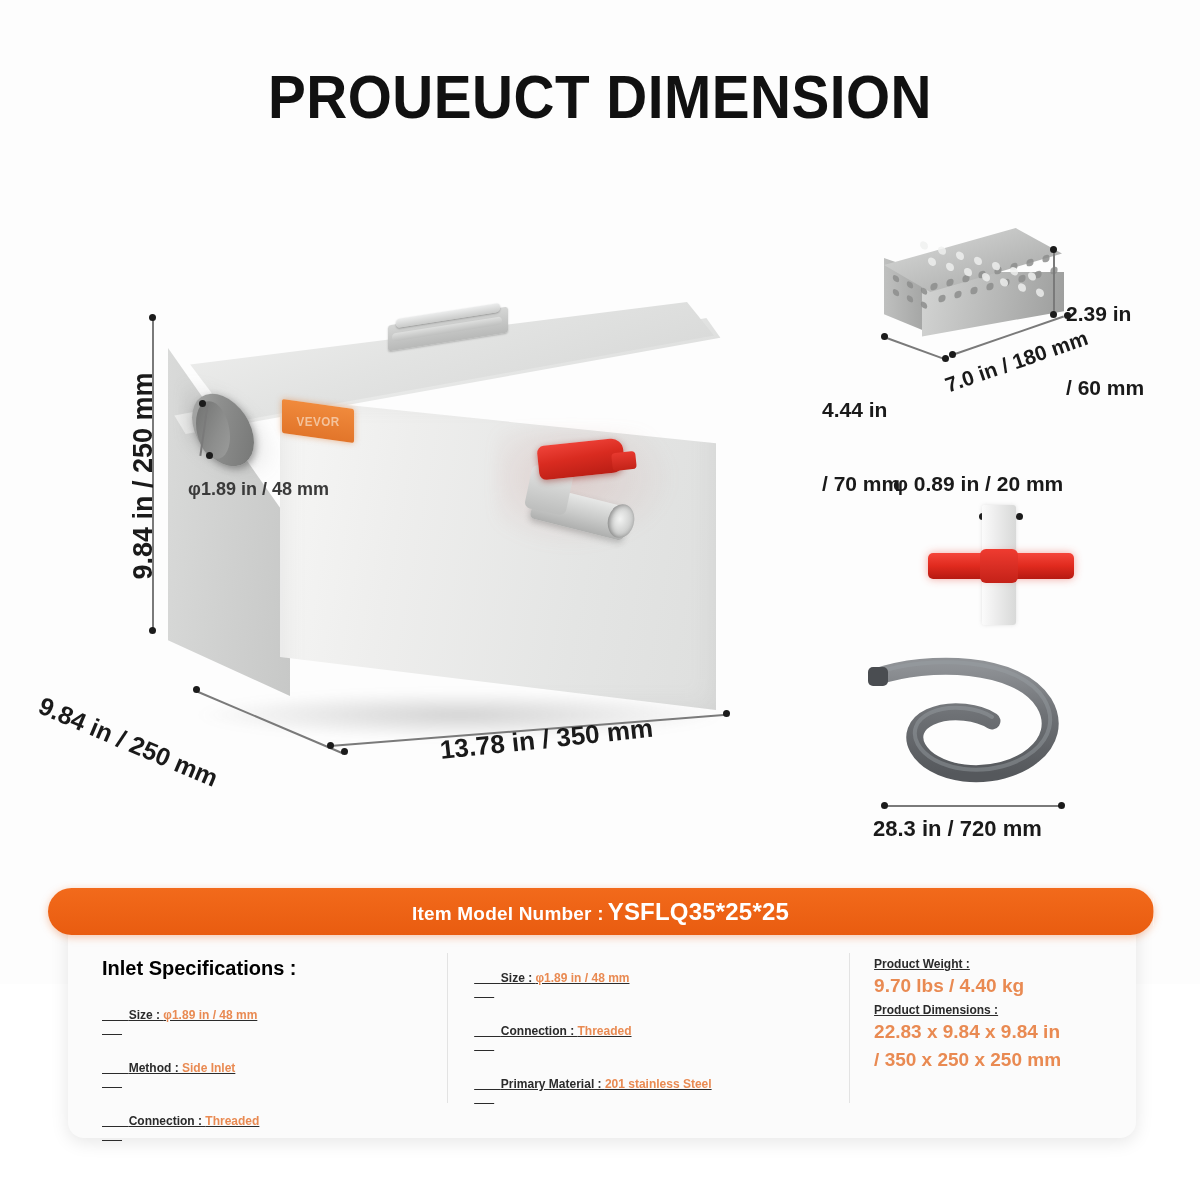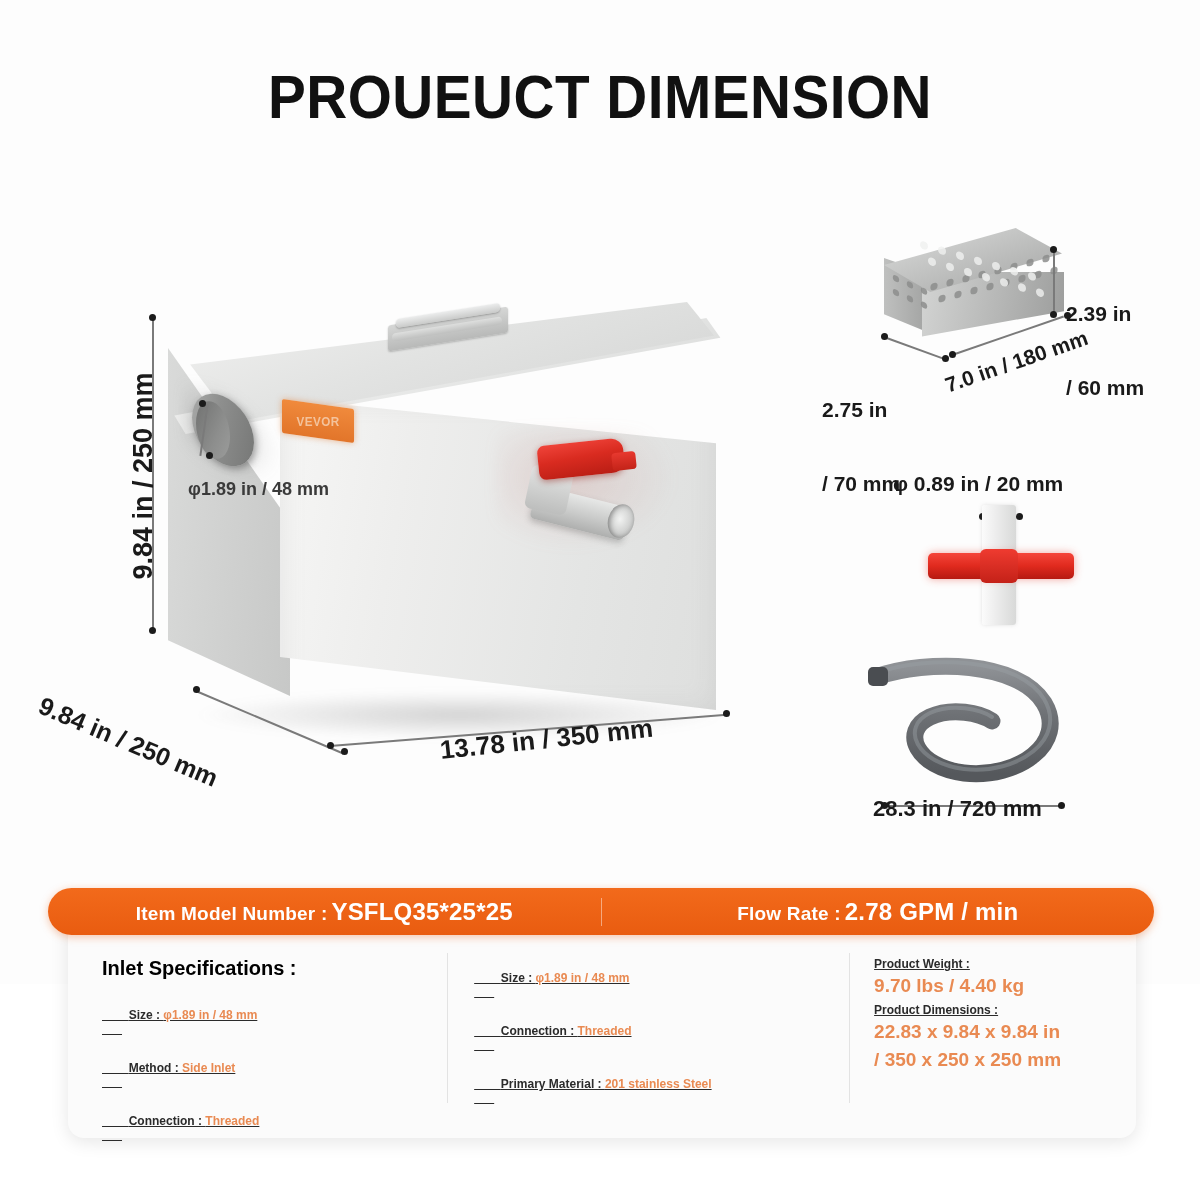--- a/index.html
+++ b/index.html
@@ -487,21 +487,21 @@
   <div class="dot" style="left:1050px; top:311px;"></div>
   <div class="dim" style="left:1066px; top:252px; font-size:21px;">
     <div>2.39 in</div>
     <div>/ 60 mm</div>
   </div>
 
   <div class="dline h" style="left:884px; top:336px; width:64px; transform: rotate(20deg); transform-origin: left center;"></div>
   <div class="dot" style="left:881px; top:333px;"></div>
   <div class="dot" style="left:942px; top:355px;"></div>
   <div class="dim" style="left:822px; top:348px; font-size:21px;">
-    <div>2.75 in</div>
+    <div>4.44 in</div>
     <div>/ 70 mm</div>
   </div>
 
   <div class="dline h" style="left:952px; top:354px; width:118px; transform: rotate(-19deg); transform-origin: left center;"></div>
   <div class="dot" style="left:949px; top:351px;"></div>
   <div class="dot" style="left:1064px; top:312px;"></div>
   <div class="dim" style="left:946px; top:374px; font-size:21px;
               transform: rotate(-19deg); transform-origin: left center;">7.0 in / 180 mm</div>
 
   <div class="dim" style="left:893px; top:472px; font-size:21px;">φ 0.89 in / 20 mm</div>
@@ -528,34 +528,30 @@
                C 48 112, 32 76, 62 62 C 84 52, 112 58, 124 66" fill="none" stroke="url(#hoseGrad)" stroke-width="17" stroke-linecap="round"></path>
       <path d="M 8 22 C 60 4, 150 6, 176 48 C 200 88, 150 124, 96 118
                C 48 112, 32 76, 62 62 C 84 52, 112 58, 124 66" fill="none" stroke="#9aa0a4" stroke-width="4" stroke-linecap="round" opacity="0.45" transform="translate(0,-4)"></path>
       <rect x="0" y="12" width="20" height="19" rx="5" fill="#4a4d51"></rect>
     </svg>
   </div>
 
   <div class="dline h" style="left:884px; top:805px; width:178px;"></div>
   <div class="dot" style="left:881px; top:802px;"></div>
   <div class="dot" style="left:1058px; top:802px;"></div>
-  <div class="dim" style="left:873px; top:796px; font-size:22px;">28.3 in / 720 mm</div>
+  <div class="dim" style="left:873px; top:816px; font-size:22px;">28.3 in / 720 mm</div>
 
   <div id="spec-card"></div>
 
   <div id="spec-header">
     <div class="hdr-cell">
       <span>Item Model Number :</span>
       <span class="hval">YSFLQ35*25*25</span>
     </div>
     <div class="hdr-div"></div>
-    <div class="hdr-cell">
-      <span>Flow Rate :</span>
-      <span class="hval">2.78 GPM / min</span>
-    </div>
   </div>
 
   <div id="spec-body">
 
     <div class="spec-col c1">
       <div class="spec-title">Inlet Specifications :</div>
       <div class="spec-row">
         <span>Size : </span><span class="v">φ1.89 in / 48 mm</span>
       </div>
       <div class="spec-row">

